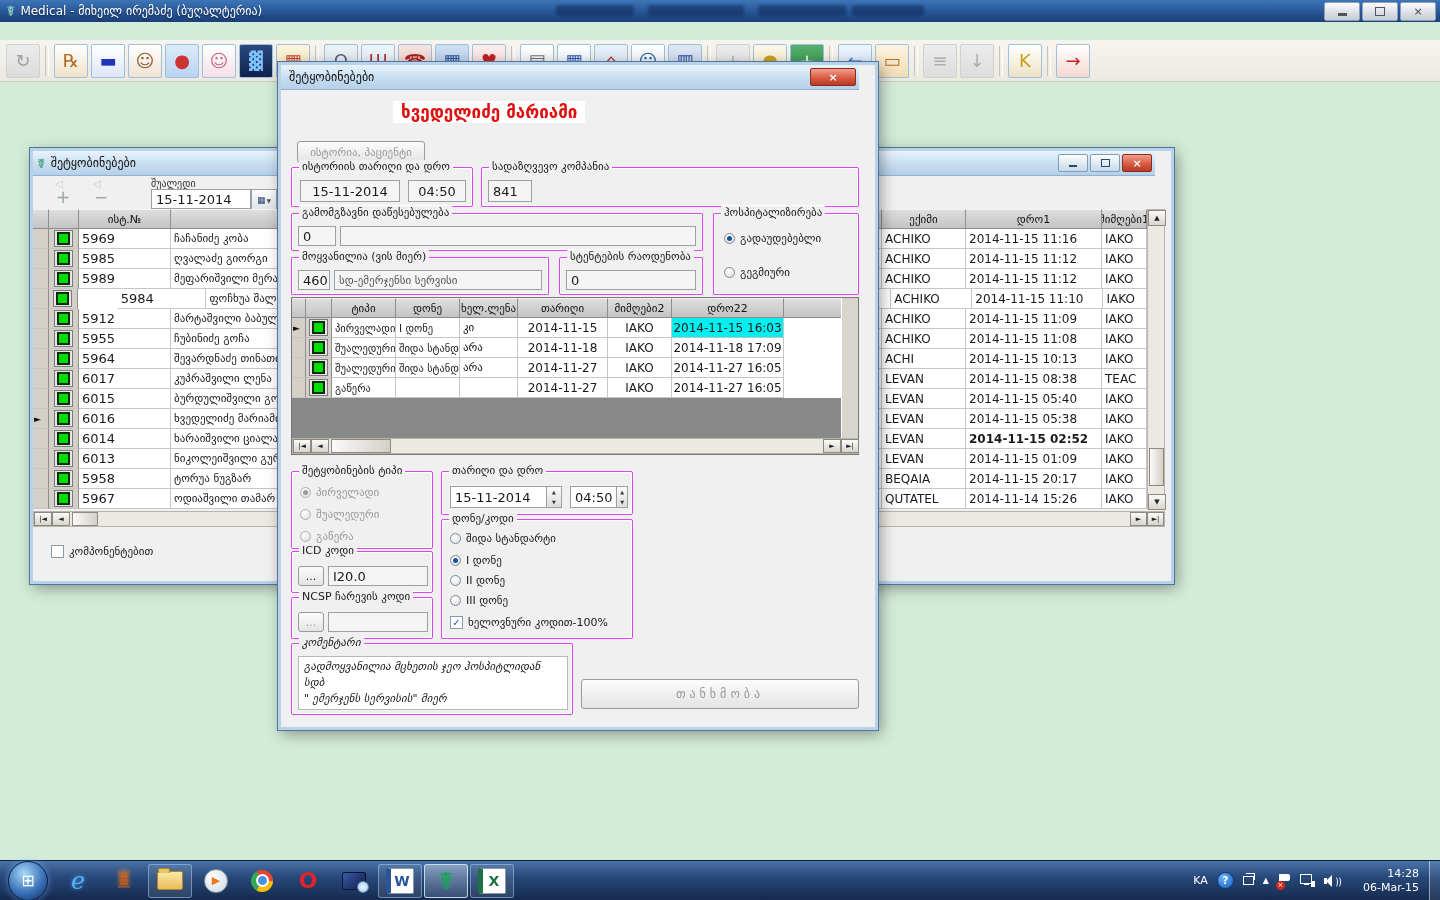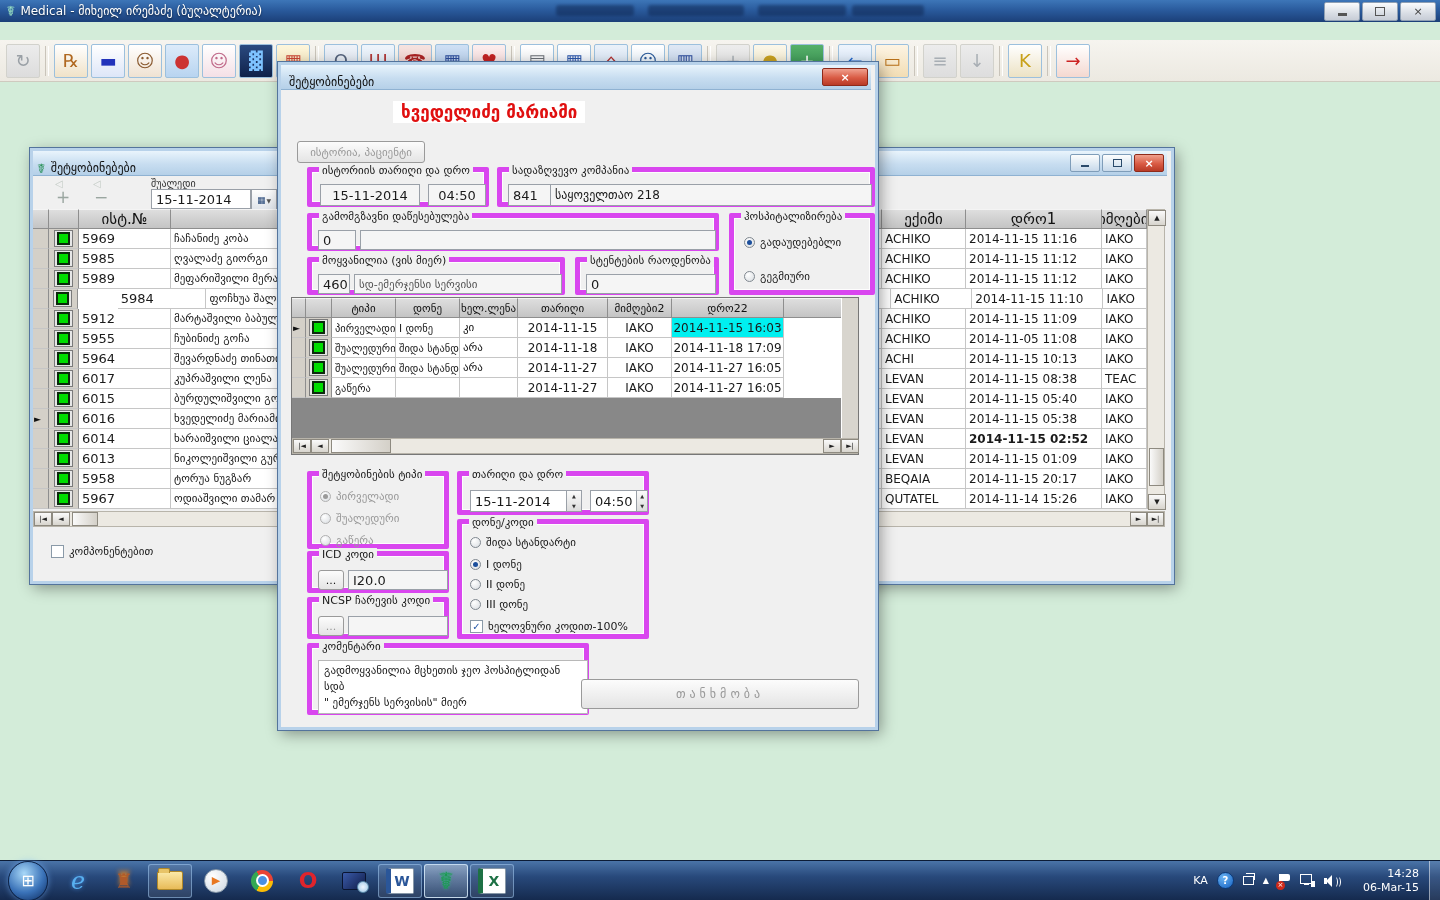--- a/index.html
+++ b/index.html
@@ -30,23 +30,23 @@
   .tbtn{width:32px;height:32px;margin-right:3px;border:1px solid #9cc0dd;border-radius:2px;
     display:flex;align-items:center;justify-content:center;flex:0 0 auto;}
   .tbtn.dis{border-color:#d2d2cc;}
   .tglyph{font-size:18px;line-height:1;}
   .tsep{width:2px;height:30px;margin:0 5px 0 2px;border-left:1px solid #c9c4ba;
     border-right:1px solid #ffffff;flex:0 0 auto;}
   #mw-client{position:absolute;left:0;top:82px;width:1440px;height:778px;background:#d3ecd9;}
   
   .win{position:absolute;border:3px solid #b8d2ea;outline:1px solid #54749c;
     background:#f0f0f0;box-shadow:3px 4px 14px rgba(0,0,0,.38);}
-  .wtitle{position:absolute;left:0;top:0;right:4px;height:24px;
+  .wtitle{position:absolute;left:0;top:0;right:16px;height:24px;
     background:linear-gradient(180deg,#e9f4fc,#c7ddf0 55%,#b5d0e8);
-    border-bottom:1px solid #8fb2d2;display:flex;align-items:flex-end;}
+    border-bottom:1px solid #8fb2d2;display:flex;align-items:center;}
   .wtitle .appico{margin:0 5px 0 4px;font-size:13px;color:#1a8a4a;line-height:1;}
   .wtitle .wtext{font-size:12px;color:#111;}
   .wbtns{position:absolute;right:3px;top:3px;display:flex;gap:2px;}
   .wbtn{width:28px;height:16px;border:1px solid #7f9db9;border-radius:2px;
     background:linear-gradient(180deg,#fdfdfd,#dce8f2 60%,#c8d9ea);
     display:flex;align-items:center;justify-content:center;font-size:10px;color:#2a4a6a;}
   .wbtn .bar{width:8px;height:2px;background:#2a4a6a;margin-top:6px;}
   .wbtn .rest{width:7px;height:6px;border:1.5px solid #2a4a6a;}
   .wbtn.close{background:linear-gradient(180deg,#f0a08e,#d95b44 55%,#b83a26);
     border-color:#8e2a1a;color:#fff;font-size:11px;font-weight:bold;}
@@ -62,21 +62,21 @@
   #lw-date{left:118px;top:38px;width:100px;height:20px;font-size:13px;background:#fff;}
   #lw-calbtn{position:absolute;left:218px;top:38px;width:24px;height:20px;border:1px solid #9aa0a8;
     background:linear-gradient(180deg,#fdfdfd,#dfe4ea);display:flex;align-items:center;
     justify-content:center;gap:1px;font-size:9px;color:#2a4a7a;}
   #lw-calbtn .dd{font-size:6px;color:#555;}
   #lw-partial{left:246px;top:38px;width:34px;height:20px;font-size:13px;background:#fff;}
   #lw-grid{position:absolute;left:0;top:58px;width:1114px;}
   .gh{display:flex;height:20px;}
   .ghc{box-sizing:border-box;height:20px;background:linear-gradient(180deg,#dedede,#c4c4c4);
     border-right:1px solid #8e8e8e;border-bottom:1px solid #8e8e8e;border-top:1px solid #f4f4f4;
-    font-size:15px;color:#111;display:flex;align-items:center;justify-content:center;
+    font-size:11px;color:#111;display:flex;align-items:center;justify-content:center;
     overflow:hidden;white-space:nowrap;}
   .gr{display:flex;height:20px;background:#fff;}
   .grc{box-sizing:border-box;height:20px;border-right:1px solid #c6c6c6;border-bottom:1px solid #c6c6c6;
     display:flex;align-items:center;padding:0 3px;overflow:hidden;white-space:nowrap;}
   .grc.c0{background:#d4d0c8;border-right-color:#8e8e8e;padding:0 1px;font-size:9px;color:#111;}
   .grc.c1{background:#d4d0c8;border-right-color:#8e8e8e;justify-content:center;}
   .grc.c2{font-size:13px;}
   .grc.c3{font-size:11px;}
   .grc.c4{font-size:10px;color:#333;justify-content:flex-end;}
   .grc.c5,.grc.c6,.grc.c7{font-size:12px;}
@@ -95,22 +95,22 @@
     display:flex;align-items:center;justify-content:center;font-size:10px;color:#2558a8;}
   
   #dialog{left:278px;top:62px;width:594px;height:662px;z-index:20;}
   #dlg-patient{position:absolute;left:112px;top:36px;background:#fff;padding:1px 8px;
     font-size:17px;font-weight:bold;color:#e01010;white-space:nowrap;}
   .pushbtn{position:absolute;border:1px solid #9a9a9a;border-radius:3px;
     background:linear-gradient(180deg,#fcfcfc,#e4e4e4);display:flex;align-items:center;
     justify-content:center;font-size:11px;box-sizing:border-box;}
   .pushbtn.dis{color:#9a9a9a;}
   #dlg-history{left:16px;top:76px;width:128px;height:22px;}
-  .grp{position:absolute;border:5px solid #d946ef;border-radius:2px;
-    box-shadow:inset 0 0 0 1px #fdfdfd;box-sizing:border-box;margin-left:16px;}
+  .grp{position:absolute;border:1px solid #d946ef;border-radius:2px;
+    box-shadow:inset 0 0 0 1px #fdfdfd;box-sizing:border-box;}
   .cap{position:absolute;top:-8px;left:7px;background:#f0f0f0;padding:0 3px;font-size:11px;
     color:#1a1a1a;white-space:nowrap;}
   .grp .field{background:#f5f5f5;}
   .ro{color:#555;}
   #g-histdt{left:10px;top:102px;width:182px;height:40px;}
   #g-ins{left:200px;top:102px;width:378px;height:40px;}
   #g-sender{left:10px;top:148px;width:412px;height:38px;}
   #g-hosp{left:432px;top:148px;width:146px;height:82px;}
   #g-brought{left:10px;top:192px;width:258px;height:38px;}
   #g-stents{left:278px;top:192px;width:144px;height:38px;}
@@ -132,21 +132,21 @@
   #dlg-table .grc.c5,#dlg-table .grc.c6,#dlg-table .grc.c7{font-size:12px;justify-content:center;}
   #dlg-table .grc.hl{background:#00f0f0;}
   #dlg-vstrip{position:absolute;right:0;top:0;width:16px;height:142px;background:#d8d5ce;
     border-left:1px solid #fff;}
   
   #g-msgtype{left:10px;top:406px;width:142px;height:78px;}
   #g-dt2{left:160px;top:406px;width:192px;height:44px;}
   #g-level{left:160px;top:454px;width:192px;height:120px;}
   #g-icd{left:10px;top:486px;width:142px;height:42px;}
   #g-ncsp{left:10px;top:532px;width:142px;height:42px;}
-  #g-comment{left:10px;top:578px;width:282px;height:72px;}
+  #g-comment{left:10px;top:578px;width:282px;height:72px;font-style:italic;}
   .spin{position:absolute;border:1px solid #9aa0a8;background:#fff;box-sizing:border-box;
     display:flex;align-items:center;}
   .spin .val{flex:1;padding:0 4px;font-size:13px;}
   .updown{width:14px;height:100%;border-left:1px solid #9aa0a8;display:flex;flex-direction:column;
     background:linear-gradient(180deg,#fbfbfb,#dcdcdc);}
   .updown span{flex:1;display:flex;align-items:center;justify-content:center;font-size:5px;color:#333;}
   #cmt-box{position:absolute;left:6px;top:12px;width:270px;height:54px;background:#fff;
     border:1px solid #b8b8b8;padding:2px 5px;box-sizing:border-box;font-size:11px;line-height:16px;
     white-space:pre-line;overflow:hidden;}
   #dlg-confirm{left:300px;top:614px;width:278px;height:30px;letter-spacing:4px;font-size:12px;}
@@ -453,21 +453,21 @@
           <div class="grc c0" style="width: 16px;"></div>
           <div class="grc c1" style="width: 30px;">
             <div class="gchk">
               <div class="gchk-in"></div>
             </div>
           </div>
           <div class="grc c2" style="width: 92px;">5955</div>
           <div class="grc c3" style="width: 360px;">ჩუბინიძე გოჩა</div>
           <div class="grc c4" style="width: 351px;"></div>
           <div class="grc c5" style="width: 84px;">ACHIKO</div>
-          <div class="grc c6" style="width: 136px;">2014-11-05 11:08</div>
+          <div class="grc c6" style="width: 136px;">2014-11-15 11:08</div>
           <div class="grc c7" style="width: 45px;">IAKO</div>
         </div>
         <div class="gr">
           <div class="grc c0" style="width: 16px;"></div>
           <div class="grc c1" style="width: 30px;">
             <div class="gchk">
               <div class="gchk-in"></div>
             </div>
           </div>
           <div class="grc c2" style="width: 92px;">5964</div>
@@ -623,21 +623,20 @@
 
     <div class="grp" id="g-histdt">
       <span class="cap">ისტორიის თარიღი და დრო</span>
       <div class="field" style="left:8px;top:12px;width:100px;height:22px;font-size:13px;justify-content:center;">15-11-2014</div>
       <div class="field" style="left:116px;top:12px;width:58px;height:22px;font-size:13px;justify-content:center;">04:50</div>
     </div>
 
     <div class="grp" id="g-ins">
       <span class="cap">სადაზღვევო კომპანია</span>
       <div class="field" style="left:6px;top:12px;width:44px;height:22px;font-size:13px;">841</div>
-      <div class="field" style="left:48px;top:12px;width:322px;height:22px;font-size:12px;">საყოველთაო 218</div>
     </div>
 
     <div class="grp" id="g-sender">
       <span class="cap">გამომგზავნი დაწესებულება</span>
       <div class="field" style="left:6px;top:12px;width:38px;height:20px;font-size:13px;">0</div>
       <div class="field" style="left:48px;top:12px;width:356px;height:20px;"></div>
     </div>
 
     <div class="grp" id="g-hosp">
       <span class="cap">ჰოსპიტალიზირება</span>

